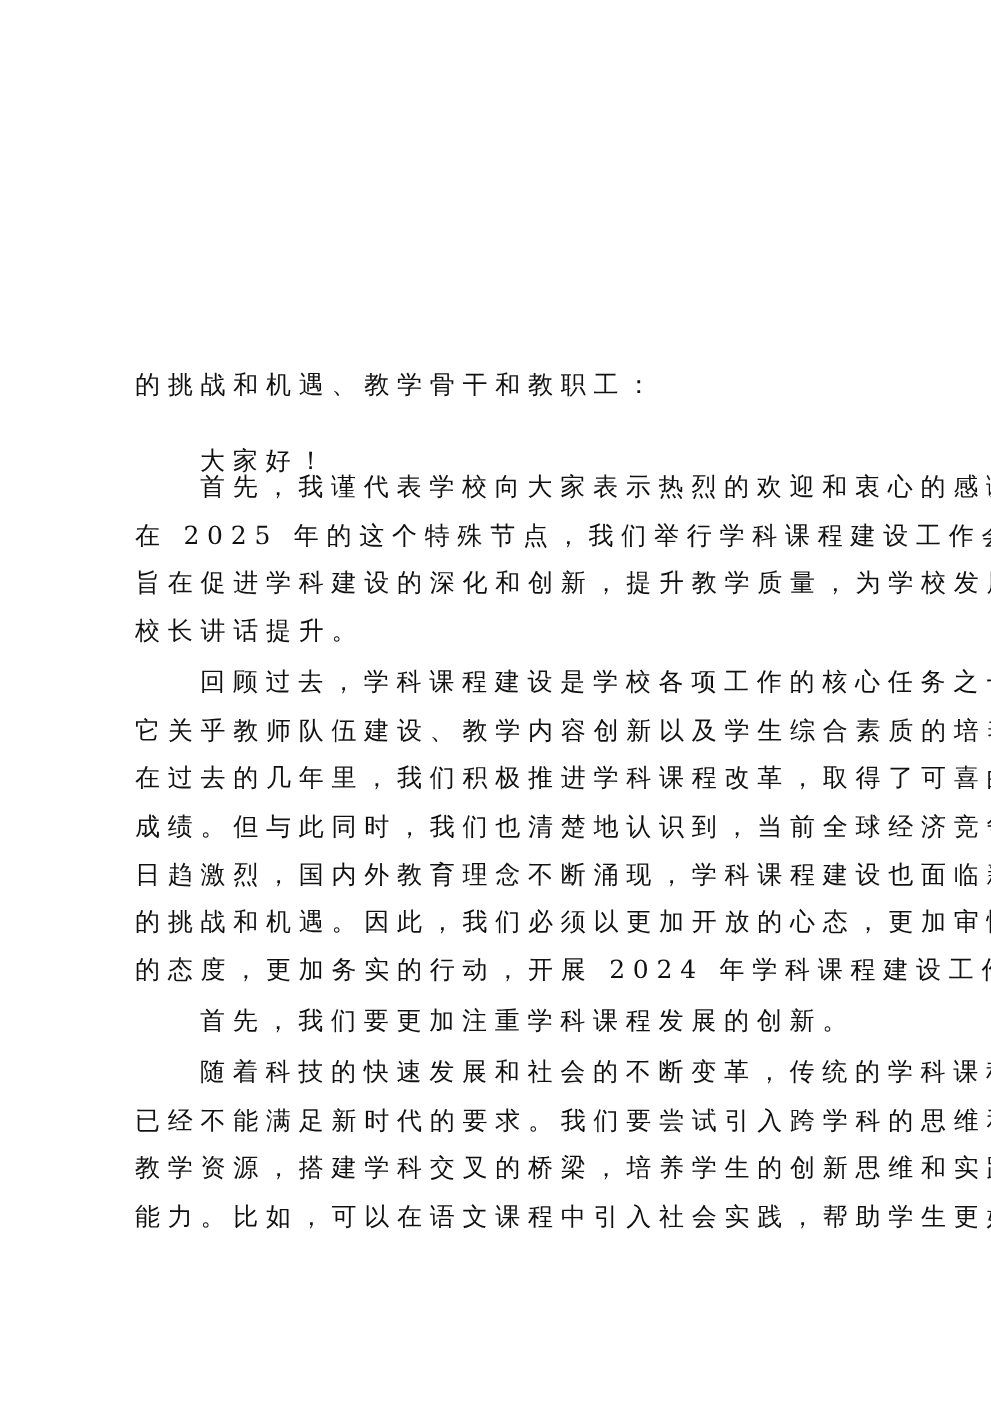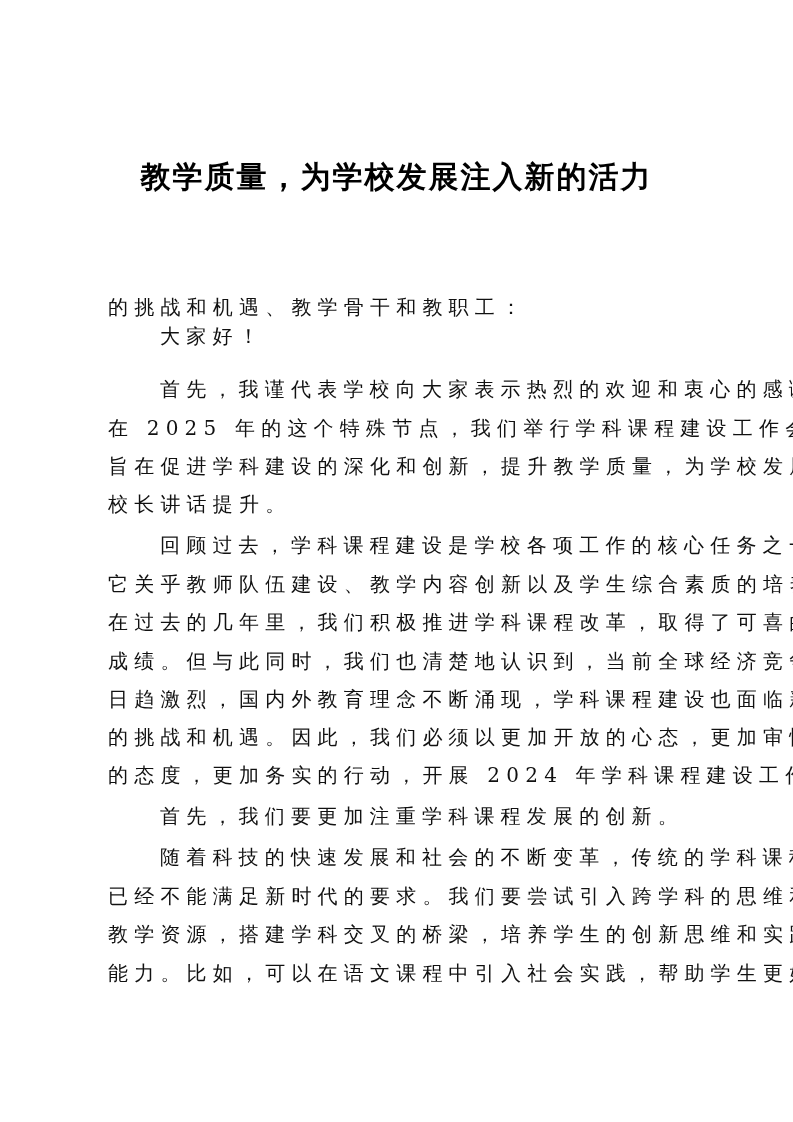--- a/index.html
+++ b/index.html
@@ -22,26 +22,25 @@
     position: absolute; left: 0; white-space: nowrap;
     letter-spacing: 6.2px; line-height: 24px; height: 24px;
   }
   .indent { left: 52px; }
 </style>
 </head>
 <body>
 
 <div class="page">
   <div class="title">
-    <div>教学质量，为学校发展注入新的活力</div>
   </div>
 
   <div class="body">
     <div class="line" style="top:295px">的挑战和机遇、教学骨干和教职工：</div>
-    <div class="line indent" style="top:324px">大家好！</div>
+    <div class="line indent" style="top:356px">大家好！</div>
 
     <div class="line indent" style="top:377px">首先，我谨代表学校向大家表示热烈的欢迎和衷心的感谢。</div>
     <div class="line" style="top:416px">在 2025 年的这个特殊节点，我们举行学科课程建设工作会议，</div>
     <div class="line" style="top:454px">旨在促进学科建设的深化和创新，提升教学质量，为学校发展</div>
     <div class="line" style="top:492px">校长讲话提升。</div>
 
     <div class="line indent" style="top:533px">回顾过去，学科课程建设是学校各项工作的核心任务之一。</div>
     <div class="line" style="top:572px">它关乎教师队伍建设、教学内容创新以及学生综合素质的培养。</div>
     <div class="line" style="top:610px">在过去的几年里，我们积极推进学科课程改革，取得了可喜的</div>
     <div class="line" style="top:649px">成绩。但与此同时，我们也清楚地认识到，当前全球经济竞争</div>

